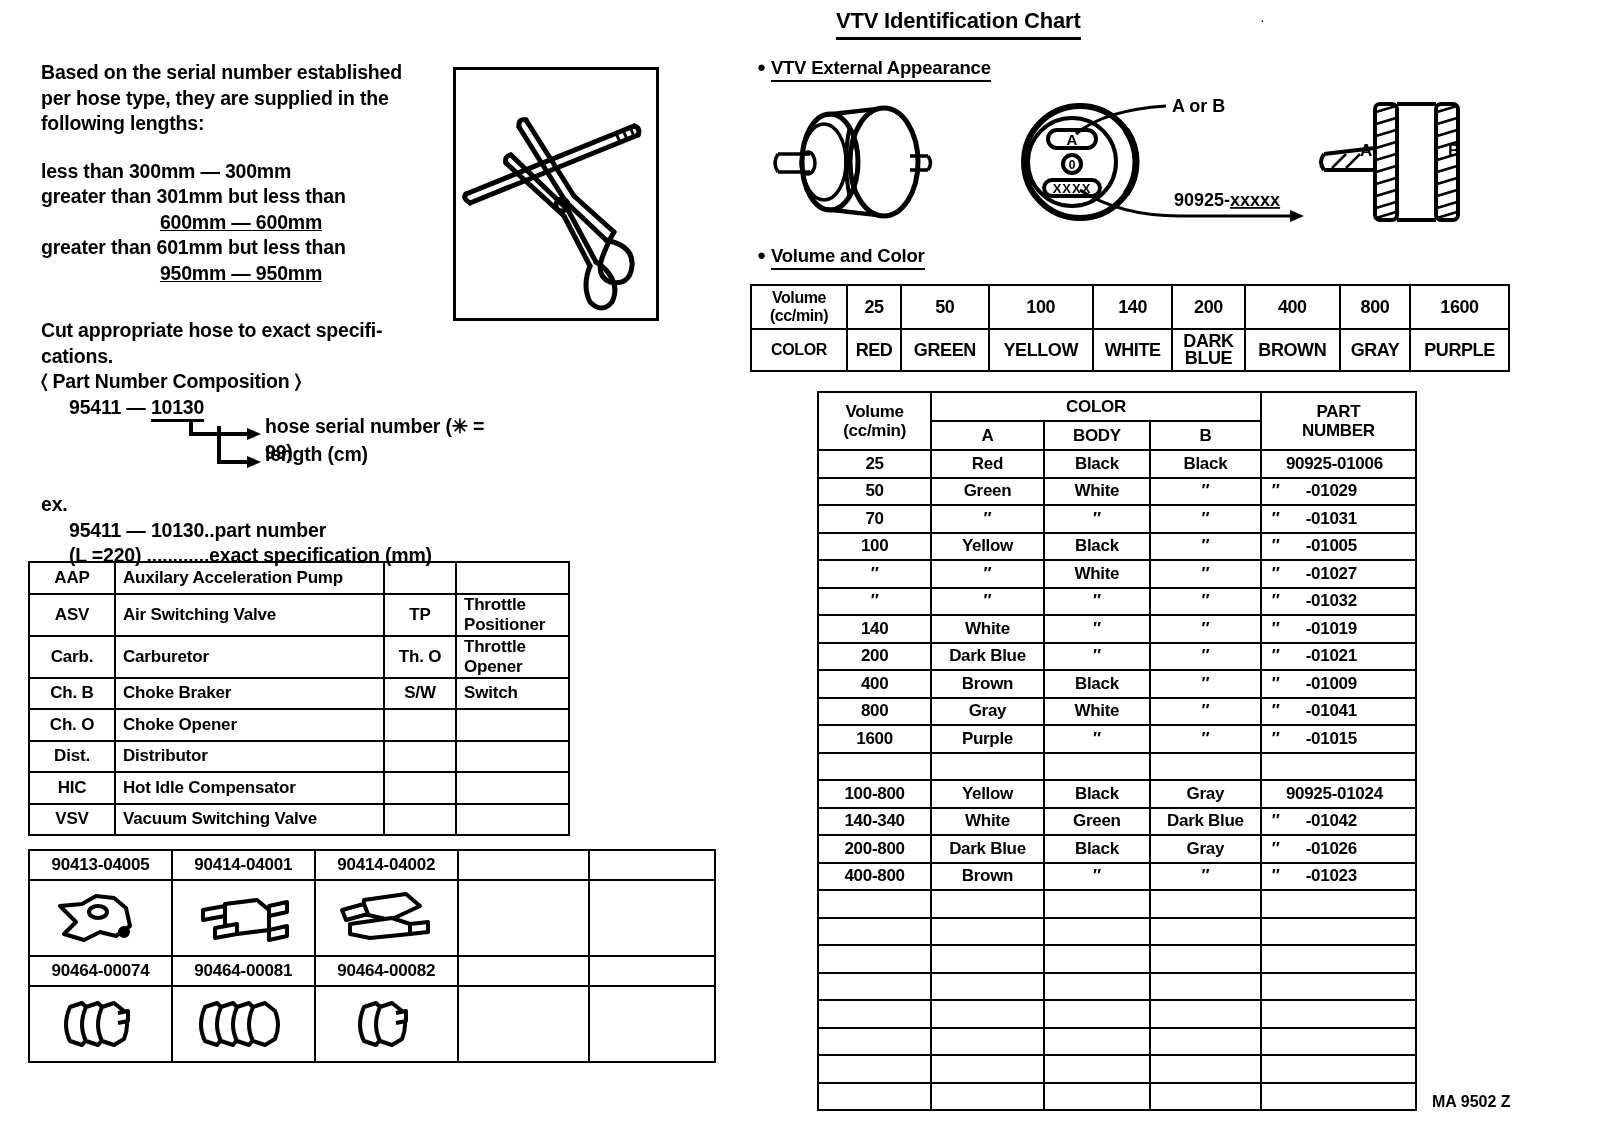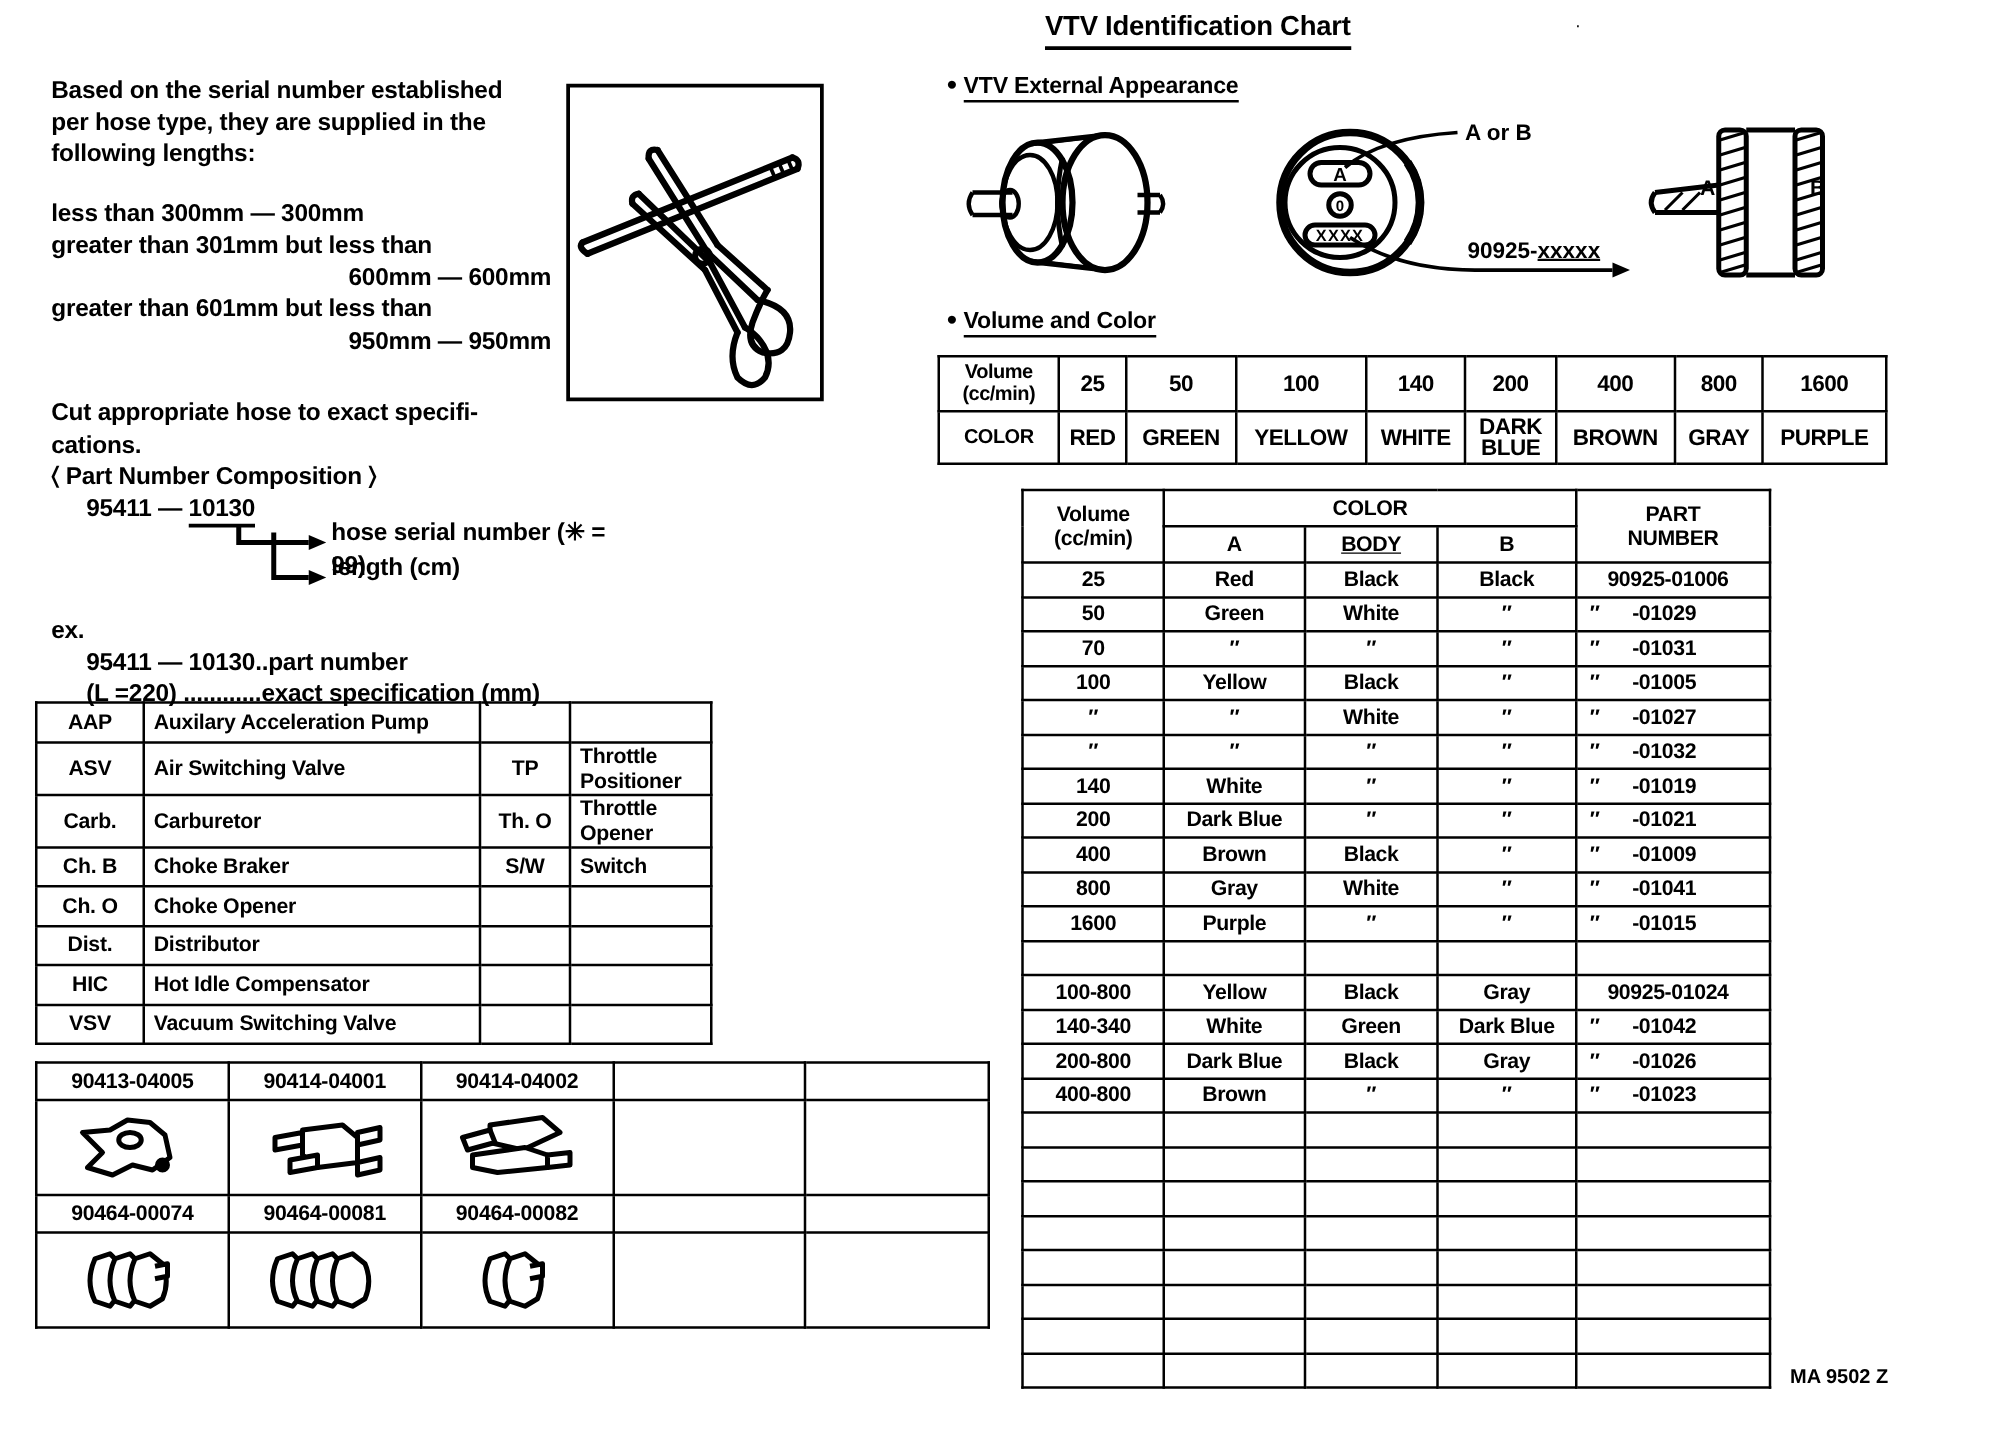--- a/index.html
+++ b/index.html
@@ -20,21 +20,21 @@
   
   #left-intro-text {
     left: 41px; top: 60px; width: 400px;
     font-size: 19.5px;
     font-weight: bold;
     line-height: 25.5px;
     letter-spacing: -0.2px;
   }
   #left-intro-text .para { margin: 0 0 0 0; }
   #left-intro-text .gap { height: 22px; }
-  .ralign { text-align: right; }
+  .ralign { text-align: center; text-decoration: underline; }
 
   #scissors-box {
     left: 453px; top: 67px; width: 206px; height: 254px;
     border: 3px solid #000;
     box-sizing: border-box;
   }
   #scissors-box svg { display:block; }
 
   #part-comp-block {
     left: 41px; top: 318px; width: 470px;
@@ -62,21 +62,21 @@
     padding: 0 7px;
     letter-spacing: -0.2px;
   }
   #abbrev-table td { height: 29.5px; }
   .c-abbr { width: 70px; text-align: center; }
   .c-desc { width: 253px; }
   .c-abbr2 { width: 56px; text-align: center; }
   .c-desc2 { width: auto; }
 
   
-  #clip-table { left: 28px; top: 849px; width: 764px; }
+  #clip-table { left: 28px; top: 849px; width: 688px; }
   #clip-table td { border: 2px solid #000; }
   .clip-num {
     height: 28px; font-size: 16.5px; font-weight: bold;
     text-align: center; letter-spacing: -0.3px;
   }
   .clip-img { height: 74px; text-align: center; vertical-align: middle; }
   .clip-img svg { display: inline-block; vertical-align: middle; }
   .cw1 { width: 131px; } .cw2 { width: 131px; } .cw3 { width: 131px; }
   .cw4 { width: 131px; } .cw5 { width: 124px; }
 
@@ -122,21 +122,21 @@
   #vtv-main-table { left: 817px; top: 391px; width: 600px; }
   #vtv-main-table td, #vtv-main-table th {
     border: 2px solid #000;
     font-weight: bold;
     font-size: 17px;
     letter-spacing: -0.3px;
   }
   #vtv-main-table .hc { text-align: center; vertical-align: middle; }
   .mw-vol { width: 108px; }
   .mw-a   { width: 110px; }
-  .mw-body{ width: 103px; text-decoration: underline; }
+  .mw-body{ width: 103px; }
   .mw-b   { width: 110px; }
   .mw-pn  { width: 160px; }
   #vtv-main-table .drow td { height: 25.5px; padding: 0 8px; }
   #vtv-main-table .drow td.vol { text-align: center; }
   #vtv-main-table td.pn { text-align: left; padding-left: 10px; }
   #vtv-main-table td.pn .dq { display:inline-block; width: 34px; }
   #vtv-main-table td.pn.first { text-align: center; padding-left: 0; }
   .hdr-vol { font-size: 17px; line-height: 19px; }
   .hdr-pn  { font-size: 17px; line-height: 19px; }
 

